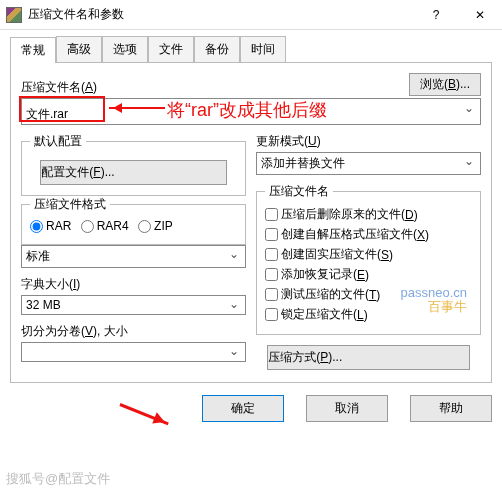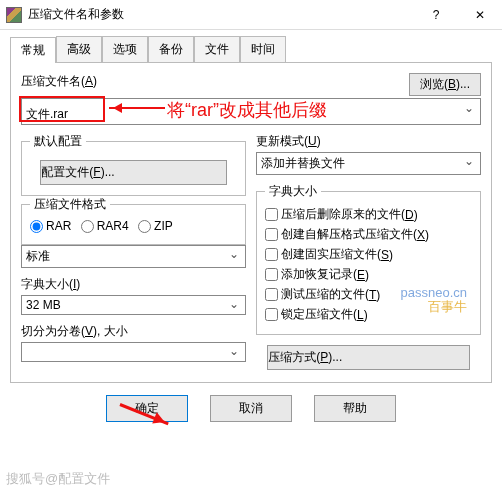--- a/index.html
+++ b/index.html
@@ -7,21 +7,21 @@
 .titlebar{height:30px;background:#fff;border-bottom:1px solid #ddd;display:flex;align-items:center;padding:0 0 0 6px}
 .titlebar .icon{width:16px;height:16px;background:linear-gradient(135deg,#8b3a8b 0 30%,#c9a04e 30% 60%,#5a8a5a 60%);margin-right:6px;border:1px solid #666}
 .titlebar .title{flex:1;color:#000}
 .winbtns{display:flex;height:100%}
 .winbtn{width:44px;display:flex;align-items:center;justify-content:center;color:#000;font-family:Arial}
 .content{padding:6px 10px 10px 10px}
 .tabs{display:flex;position:relative;z-index:2}
 .tab{padding:4px 10px;border:1px solid #bbb;background:#f3f3f3;margin-right:0px;border-bottom:none;cursor:default}
 .tab.active{background:#fff;position:relative;top:1px}
 .tabbody{border:1px solid #bbb;padding:10px;background:#fff;position:relative;z-index:1}
-.row{display:flex;align-items:flex-start;}
+.row{display:flex;align-items:flex-end;}
 .lbl{color:#000}
 .underline{text-decoration:underline}
 .browse{padding:2px 10px;border:1px solid #999;background:#e8e8e8;margin-left:auto}
 .filename-wrap{position:relative;margin:2px 0 8px 0}
 .filename{width:100%;padding:8px 20px 3px 4px;border:1px solid #888}
 .redbox{position:absolute;left:-2px;top:-2px;width:86px;height:26px;border:2px solid #e11;pointer-events:none}
 .anntext{position:absolute;left:146px;top:0;color:#e11;font-size:18px;white-space:nowrap;pointer-events:none}
 .arrow{position:absolute;left:88px;top:9px;width:56px;height:2px;background:#e11;pointer-events:none}
 .arrow:before{content:"";position:absolute;left:-1px;top:-4px;border:5px solid transparent;border-right:9px solid #e11}
 .dd{width:18px;text-align:center;position:absolute;right:3px;top:3px;color:#555}
@@ -31,21 +31,21 @@
 legend{padding:0 4px;color:#000}
 .btnwide{display:block;width:90%;margin:4px auto 2px auto;padding:3px 0;text-align:left;border:1px solid #999;background:#e8e8e8}
 .sel{width:100%;padding:2px 18px 2px 4px;border:1px solid #888;background:#fff;position:relative}
 .sel .dd{right:2px;top:1px}
 .radios label,.checks label{display:inline-flex;align-items:center;margin-right:6px;margin-bottom:3px}
 .checks label{display:flex;margin-right:0}
 input[type=radio],input[type=checkbox]{margin-right:3px;width:13px;height:13px}
 .section-lbl{margin:0 0 2px 0}
 .watermark1{position:absolute;right:24px;bottom:82px;color:#82a9df;font-size:13px;pointer-events:none}
 .watermark2{position:absolute;right:24px;bottom:66px;color:#e8b84a;font-size:13px;pointer-events:none}
-.footer{display:flex;justify-content:center;gap:22px;padding:12px 0 2px 0;position:relative}
+.footer{display:flex;justify-content:flex-end;gap:22px;padding:12px 0 2px 0;position:relative}
 .fbtn{padding:4px 28px;border:1px solid #999;background:#e8e8e8}
 .fbtn.primary{border:1px solid #0078d4;background:#e8e8e8}
 .watermark3{position:absolute;left:6px;bottom:12px;color:rgba(0,0,0,0.28);font-size:13px;pointer-events:none}
 .red-arrow2{position:absolute;left:110px;bottom:18px;width:52px;height:3px;background:#e11;transform:rotate(22deg);transform-origin:left;pointer-events:none}
 .red-arrow2:after{content:"";position:absolute;right:-2px;top:-5px;border:6px solid transparent;border-left:11px solid #e11}
 </style>
 </head>
 <body>
 
 <div class="titlebar">
@@ -55,22 +55,22 @@
     <div class="winbtn">?</div>
     <div class="winbtn">✕</div>
   </div>
 </div>
 
 <div class="content">
   <div class="tabs">
     <div class="tab active">常规</div>
     <div class="tab">高级</div>
     <div class="tab">选项</div>
+    <div class="tab">文件</div>
     <div class="tab">备份</div>
-    <div class="tab">文件</div>
     <div class="tab">时间</div>
   </div>
 
   <div class="tabbody">
     <div class="row">
       <span class="lbl"><span>压缩文件名(</span><span class="underline">A</span><span>)</span></span>
       <button class="browse"><span>浏览(</span><span class="underline">B</span><span>)...</span></button>
     </div>
 
     <div class="filename-wrap">
@@ -116,21 +116,21 @@
         <div class="section-lbl"><span>切分为分卷(</span><span class="underline">V</span><span>), 大小</span></div>
         <div class="sel"><span>&nbsp;</span><span class="dd">⌄</span></div>
       </div>
 
       <div class="col">
         <div class="section-lbl"><span>更新模式(</span><span class="underline">U</span><span>)</span></div>
         <div class="sel"><span>添加并替换文件</span><span class="dd">⌄</span></div>
         <div style="height:8px"></div>
 
         <fieldset>
-          <legend>字典大小</legend>
+          <legend>压缩文件名</legend>
           <div class="checks" id="opts">
               <label><input type="checkbox" style="">压缩后删除原来的文件(<span class="underline">D</span>)</label>
               <label><input type="checkbox" style="">创建自解压格式压缩文件(<span class="underline">X</span>)</label>
               <label><input type="checkbox" style="">创建固实压缩文件(<span class="underline">S</span>)</label>
               <label><input type="checkbox" style="">添加恢复记录(<span class="underline">E</span>)</label>
               <label><input type="checkbox" style="">测试压缩的文件(<span class="underline">T</span>)</label>
               <label><input type="checkbox" style="">锁定压缩文件(<span class="underline">L</span>)</label>
             </div>
         </fieldset>
         <div style="height:6px"></div>

